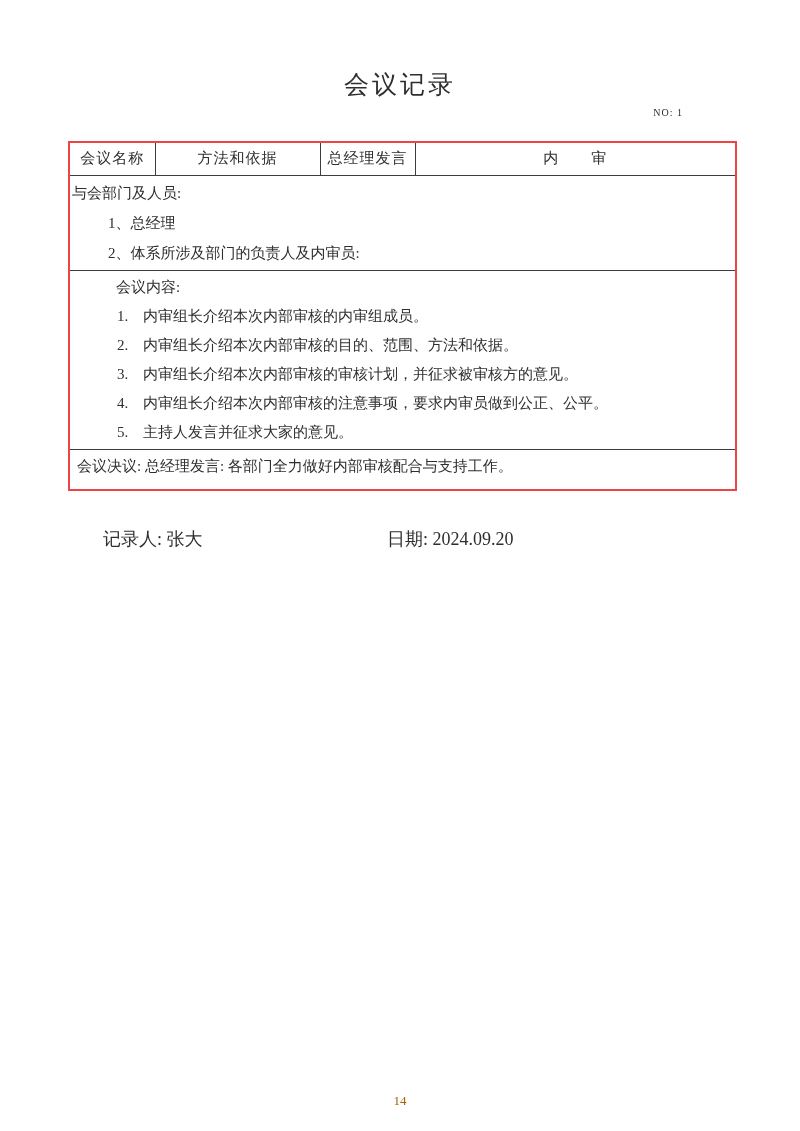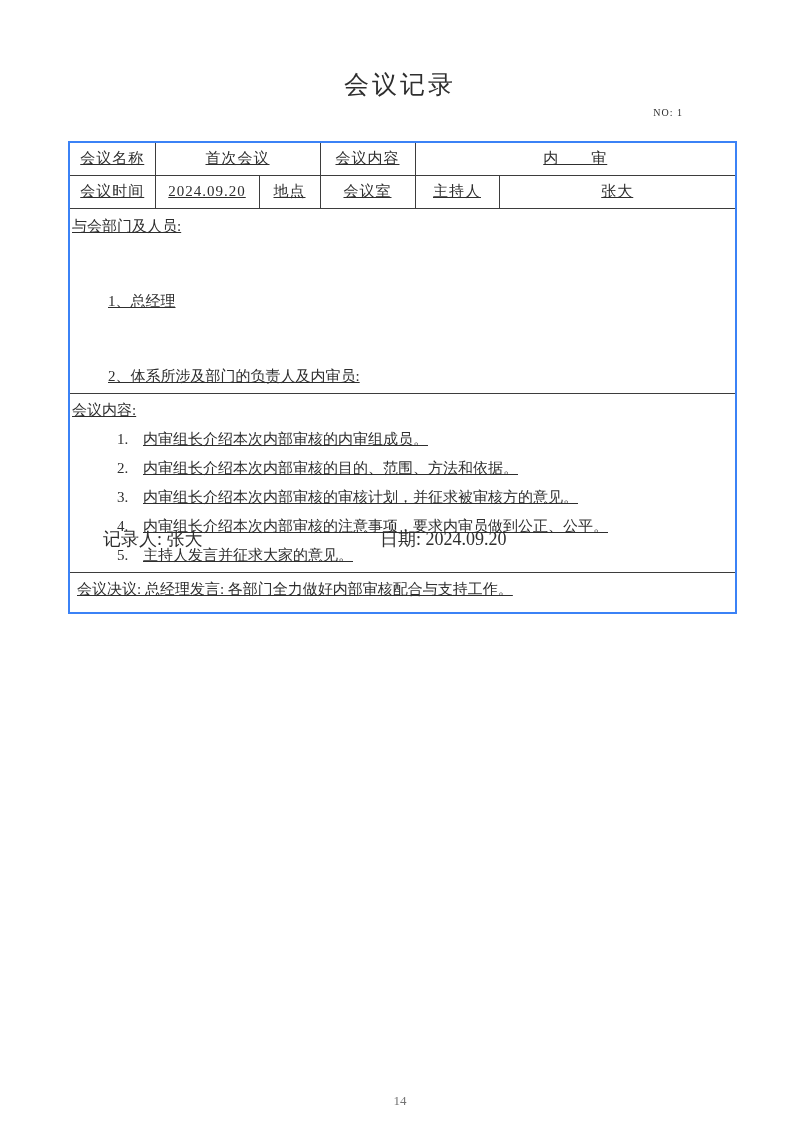--- a/index.html
+++ b/index.html
@@ -39,59 +39,59 @@
     top: 141px;
     left: 68px;
     width: 667px;
     border-collapse: collapse;
     table-layout: fixed;
     font-size: 15px;
   }
   table.meeting, table.meeting td {
     border: 1px solid #3d3d3d;
   }
-  table.meeting { border: 2px solid #3b82f6; text-decoration: underline; }
+  table.meeting { border: 2px solid #ef4444; }
   td.hcell {
     height: 33px;
     text-align: center;
     vertical-align: middle;
     letter-spacing: 1px;
   }
   td.block {
     padding: 2px 2px;
     vertical-align: top;
   }
   .heading { line-height: 30px; padding-left: 0px; }
-  .att-item { line-height: 30px; padding-left: 36px; margin-top: 45px; }
+  .att-item { line-height: 30px; padding-left: 36px; }
   .num-item { line-height: 29px; padding-left: 45px; }
   .num-item .num { display: inline-block; width: 26px; }
   td.resolution {
     height: 41px;
     vertical-align: middle;
     padding: 0 8px 6px 7px;
   }
-  .content-block .heading { line-height: 29px; }
+  .content-block .heading { line-height: 29px; margin-left: 44px; }
   .sign-line {
     position: absolute;
     top: 527px;
     left: 68px;
     width: 667px;
     height: 22px;
     font-size: 18px;
   }
   .sign-recorder { position: absolute; left: 35px; top: 0; }
-  .sign-date { position: absolute; left: 312px; top: 0; }
+  .sign-date { position: absolute; left: 319px; top: 0; }
   .page-number {
     position: absolute;
     top: 1093px;
     left: 0;
     width: 100%;
     text-align: center;
     font-size: 13px;
-    color: #737373;
+    color: #a16207;
   }
 </style>
 </head>
 <body>
 
 <div class="page">
 
   <div class="doc-title">会议记录</div>
 
   <div class="doc-no">NO: 1</div>
@@ -101,31 +101,23 @@
       <col style="width:86px">
       <col style="width:104px">
       <col style="width:61px">
       <col style="width:95px">
       <col style="width:84px">
       <col style="width:237px">
     </colgroup>
     <tbody>
       <tr>
         <td class="hcell">会议名称</td>
-        <td class="hcell" colspan="2">首次会议</td>
-        <td class="hcell">会议内容</td>
+        <td class="hcell" colspan="2">方法和依据</td>
+        <td class="hcell">总经理发言</td>
         <td class="hcell" colspan="2">内　　审</td>
-      </tr>
-      <tr>
-        <td class="hcell">会议时间</td>
-        <td class="hcell">2024.09.20</td>
-        <td class="hcell">地点</td>
-        <td class="hcell">会议室</td>
-        <td class="hcell">主持人</td>
-        <td class="hcell">张大</td>
       </tr>
       <tr>
         <td class="block" colspan="6">
           <div class="heading">与会部门及人员:</div>
           <div class="att-item">1、总经理</div>
           <div class="att-item">2、体系所涉及部门的负责人及内审员:</div>
         </td>
       </tr>
       <tr>
         <td class="block content-block" colspan="6">

